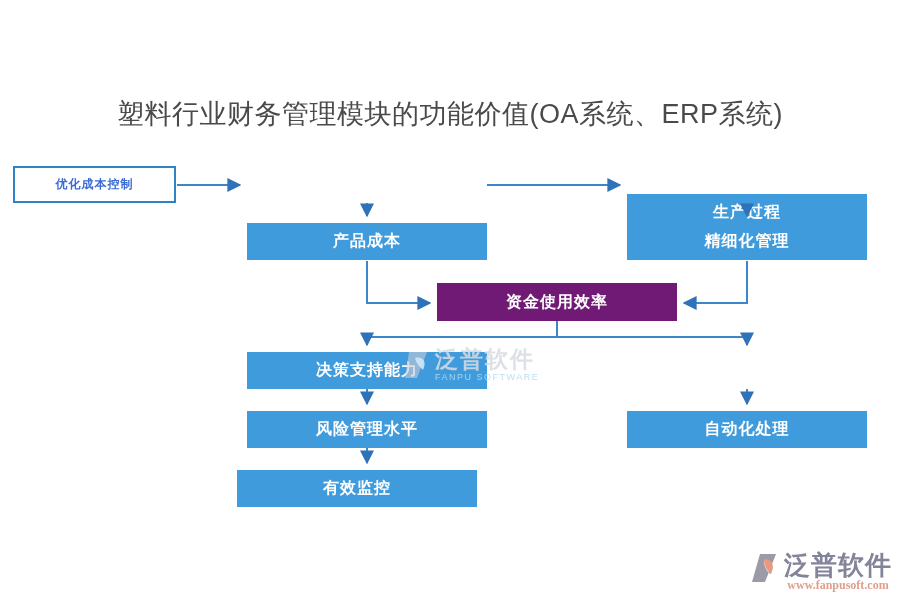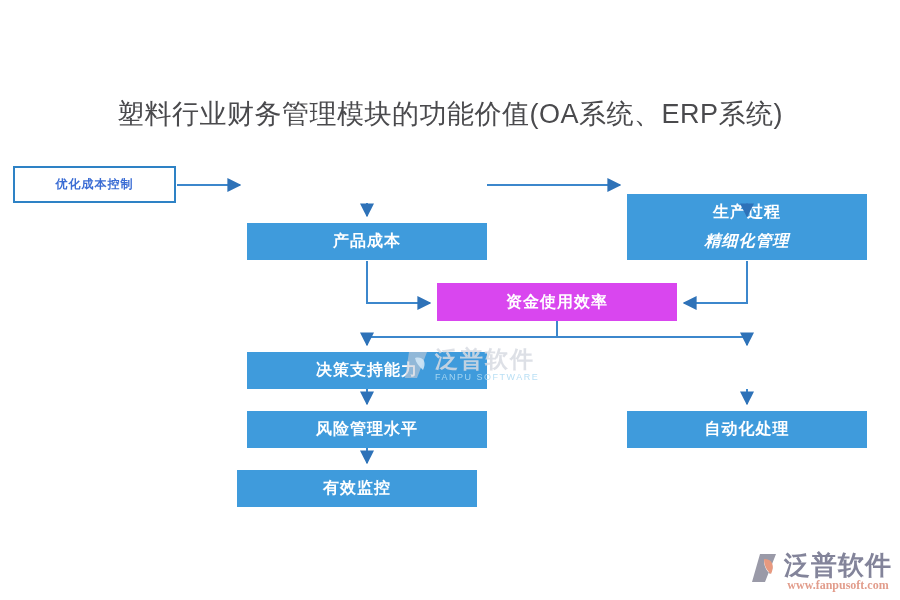--- a/index.html
+++ b/index.html
@@ -15,21 +15,21 @@
     text-align:center;font-size:27px;font-weight:normal;color:#4a4a4d;
     letter-spacing:0.5px;
   }
 
   .node{
     position:absolute;width:240px;height:37px;
     display:flex;align-items:center;justify-content:center;
     background:#3f9bdc;color:#ffffff;font-size:16px;font-weight:bold;
     letter-spacing:1px;box-sizing:border-box;
   }
-  .node.green{background:#d946ef;width:240px;height:38px;align-items:center;}
+  .node.green{background:#701a75;width:240px;height:38px;align-items:center;}
   .node.outline{
     background:#ffffff;color:#3a6cd4;border:2px solid #2e82c5;
     width:163px;height:37px;font-size:12px;
   }
 
   svg.arrows{position:absolute;left:0;top:0;z-index:3;pointer-events:none;}
 
   .watermark{
     position:absolute;left:405px;top:347px;z-index:5;
     display:flex;align-items:flex-start;pointer-events:none;
@@ -70,21 +70,21 @@
   <div class="node outline" style="left:13px;top:166px;">
     <span>优化成本控制</span>
   </div>
   <div class="node" style="left:627px;top:166px;margin-top:28px;">
     <span>生产过程</span>
   </div>
 
   <div class="node" style="left:247px;top:223px;align-items:center;">
     <span>产品成本</span>
   </div>
-  <div class="node" style="left:627px;top:223px;font-style:italic;">
+  <div class="node" style="left:627px;top:223px;">
     <span>精细化管理</span>
   </div>
 
   <div class="node green" style="left:437px;top:283px;">
     <span>资金使用效率</span>
   </div>
 
   <div class="node" style="left:247px;top:352px;">
     <span>决策支持能力</span>
   </div>

